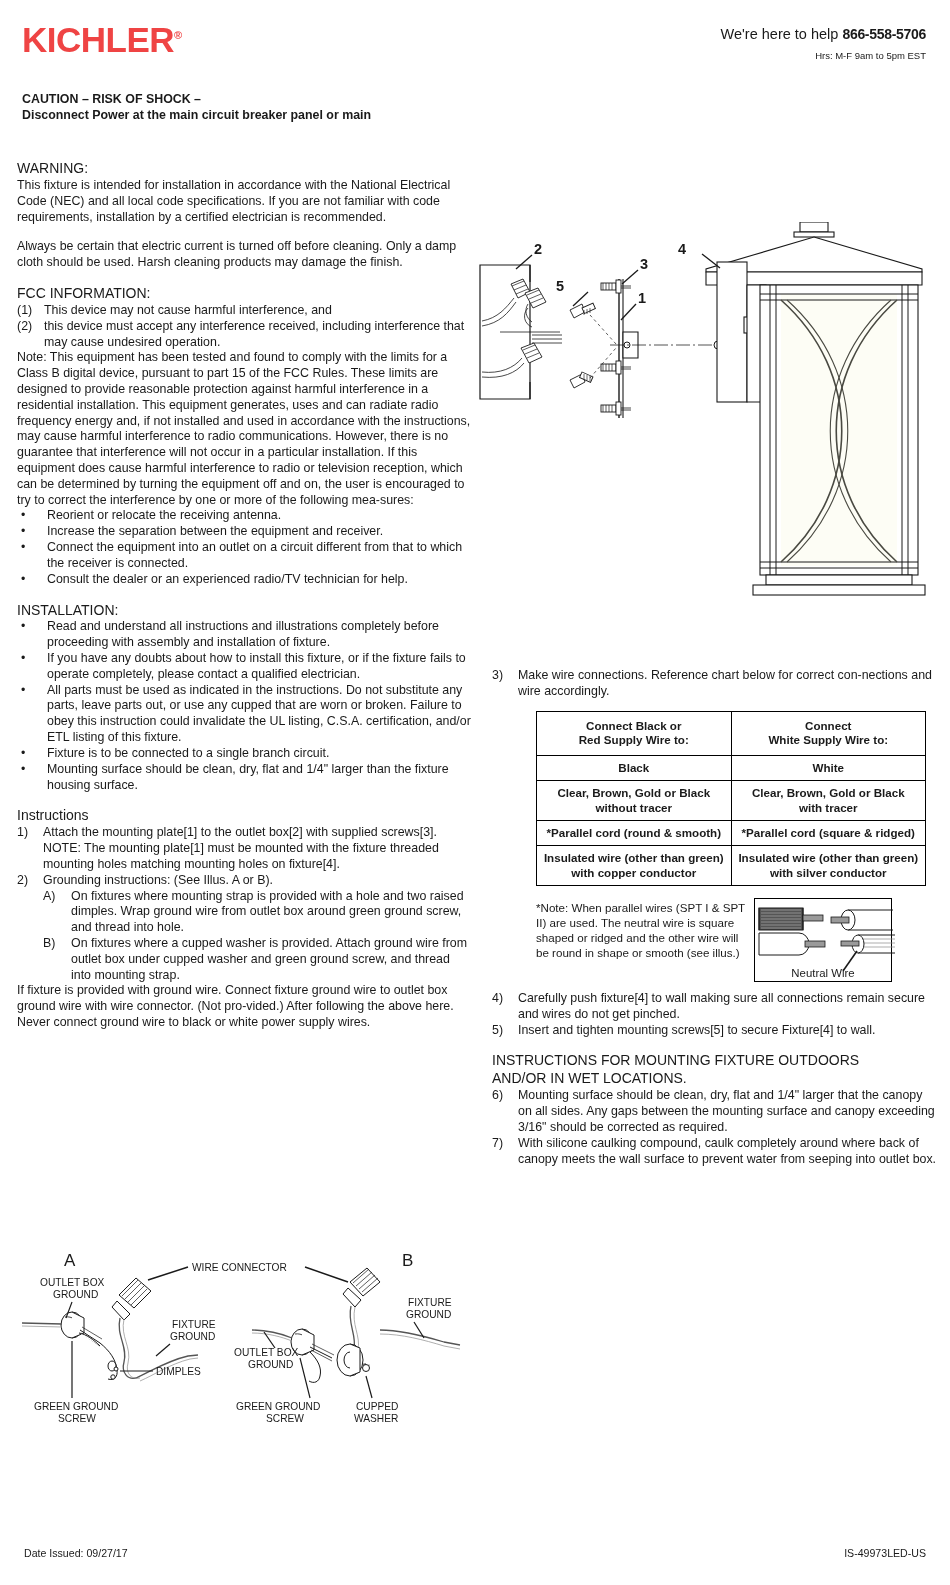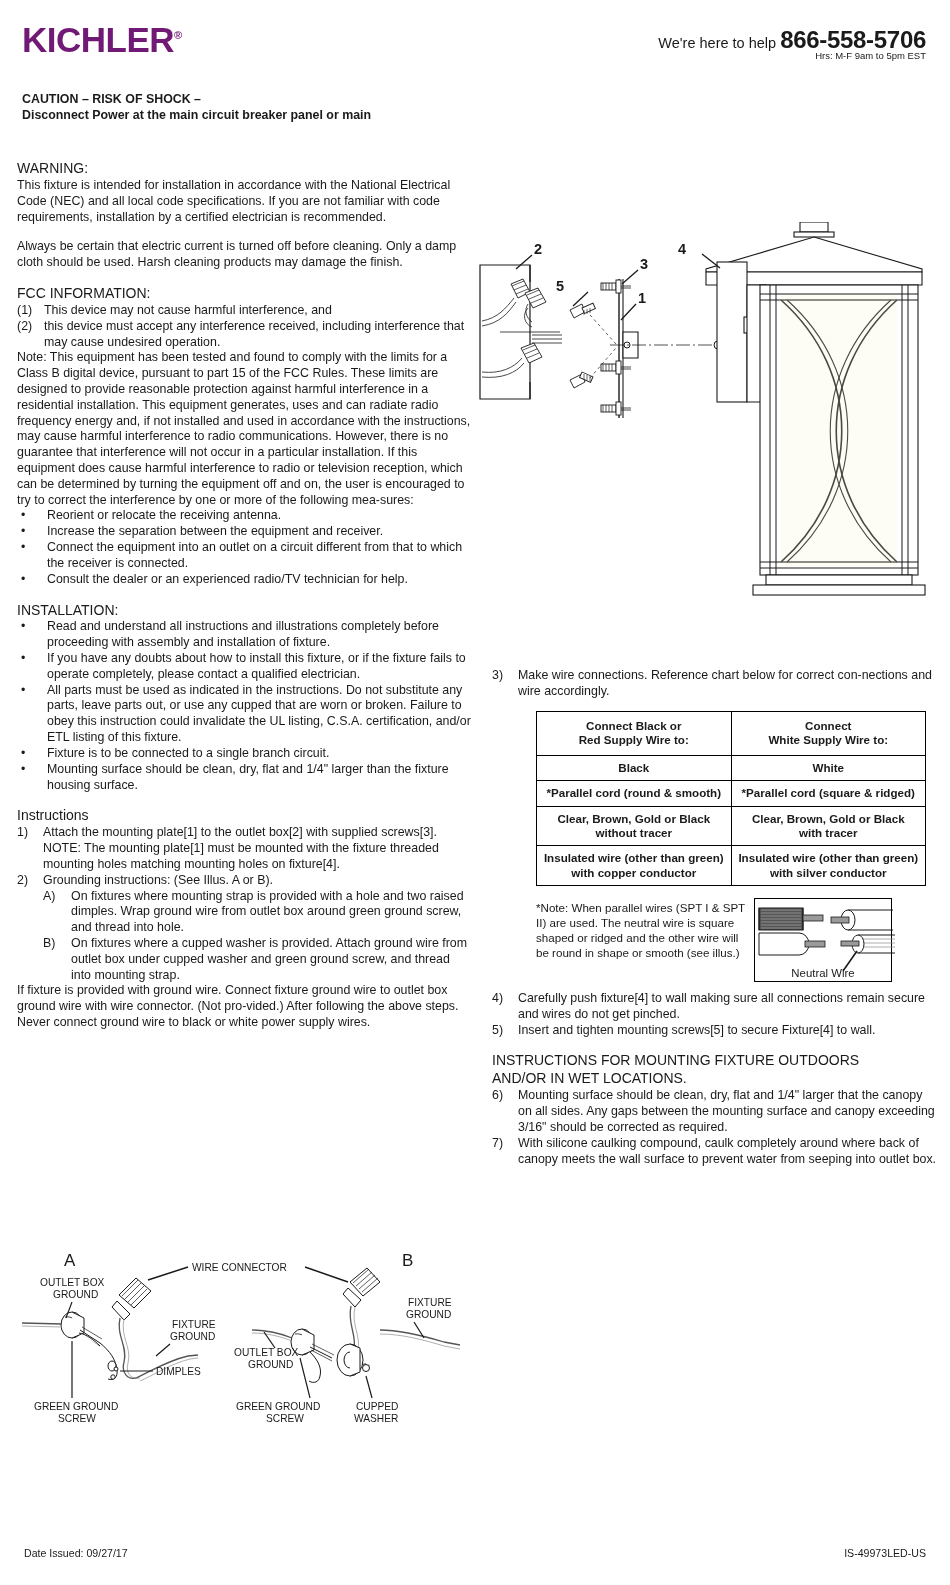--- a/index.html
+++ b/index.html
@@ -16,21 +16,21 @@
   .logo{
     position:absolute;left:22px;top:22px;
     font-size:35px;font-weight:bold;letter-spacing:-0.5px;
     color:#1f77bf;line-height:1;font-family:"Liberation Sans",sans-serif;
   }
   .logo .reg{font-size:11px;vertical-align:super;letter-spacing:0;}
   .help-line{
     position:absolute;right:24px;top:26px;text-align:right;
     font-size:14.5px;line-height:1.15;white-space:nowrap;
   }
-  .help-line .phone{font-size:24px;font-weight:bold;letter-spacing:-0.3px;}
+  .help-line .phone{font-size:14px;font-weight:bold;letter-spacing:-0.3px;}
   .help-hours{
     position:absolute;right:24px;top:50px;text-align:right;
     font-size:9.5px;white-space:nowrap;
   }
 
   
   .caution{
     position:absolute;left:22px;top:91px;width:470px;
     font-size:12.4px;font-weight:bold;line-height:1.32;
   }
@@ -100,21 +100,21 @@
   .footer{position:absolute;left:0;bottom:0;width:950px;height:60px;}
   .footer .date{position:absolute;left:24px;bottom:26px;font-size:10.6px;}
   .footer .code{position:absolute;right:24px;bottom:26px;font-size:10.6px;}
 </style>
 </head>
 <body>
 
 <div class="page">
 
   <div class="header">
-    <div class="logo" style="color: #701a75;"><span>KICHLER</span><span class="reg">®</span></div>
+    <div class="logo" style="color: #ef4444;"><span>KICHLER</span><span class="reg">®</span></div>
     <div class="help-line"><span>We're here to help </span><span class="phone">866-558-5706</span></div>
     <div class="help-hours">Hrs: M-F 9am to 5pm EST</div>
   </div>
 
   <div class="caution">
     <div>CAUTION – RISK OF SHOCK –</div>
     <div>Disconnect Power at the main circuit breaker panel or main</div>
   </div>
 
   <div class="col-left">
@@ -192,21 +192,21 @@
         <span class="bd">Grounding instructions: (See Illus. A or B).</span>
       </div>
       <div class="sub-li">
         <span class="mk">A)</span>
         <span class="bd">On fixtures where mounting strap is provided with a hole and two raised dimples. Wrap ground wire from outlet box around green ground screw, and thread into hole.</span>
       </div>
       <div class="sub-li">
         <span class="mk">B)</span>
         <span class="bd">On fixtures where a cupped washer is provided. Attach ground wire from outlet box under cupped washer and green ground screw, and thread into mounting strap.</span>
       </div>
-      <div class="flat">If fixture is provided with ground wire. Connect fixture ground wire to outlet box ground wire with wire connector. (Not pro-vided.) After following the above steps. Never connect ground wire to black or white power supply wires.</div>
+      <div class="flat">If fixture is provided with ground wire. Connect fixture ground wire to outlet box ground wire with wire connector. (Not pro-vided.) After following the above here. Never connect ground wire to black or white power supply wires.</div>
     </div>
   </div>
 
   <div class="diagram-top">
     <svg width="470" height="430" viewBox="0 0 470 430" fill="none" stroke="#1a1a1a" stroke-width="1.1">
 
       <g>
         <path d="M10 43 L60 43 L60 52 L60 168 L60 177 L10 177 L10 43 Z" fill="#fff" stroke="#1a1a1a" stroke-width="1.2"></path>
         <path d="M60 43 L60 60" stroke="#1a1a1a" stroke-width="1.2"></path>
         <path d="M60 160 L60 177" stroke="#1a1a1a" stroke-width="1.2"></path>
@@ -347,32 +347,32 @@
         <td class="hdr">
           <div>Connect</div>
           <div>White Supply Wire to:</div>
         </td>
       </tr>
       <tr>
         <td>Black</td>
         <td>White</td>
       </tr>
       <tr>
-        <td>*Parallel cord (round &amp; smooth)</td>
-        <td>*Parallel cord (square &amp; ridged)</td>
-      </tr>
-      <tr>
         <td>
           <div>Clear, Brown, Gold or Black</div>
           <div>without tracer</div>
         </td>
         <td>
           <div>Clear, Brown, Gold or Black</div>
           <div>with tracer</div>
         </td>
+      </tr>
+      <tr>
+        <td>*Parallel cord (round &amp; smooth)</td>
+        <td>*Parallel cord (square &amp; ridged)</td>
       </tr>
       <tr>
         <td>
           <div>Insulated wire (other than green)</div>
           <div>with copper conductor</div>
         </td>
         <td>
           <div>Insulated wire (other than green)</div>
           <div>with silver conductor</div>
         </td>

